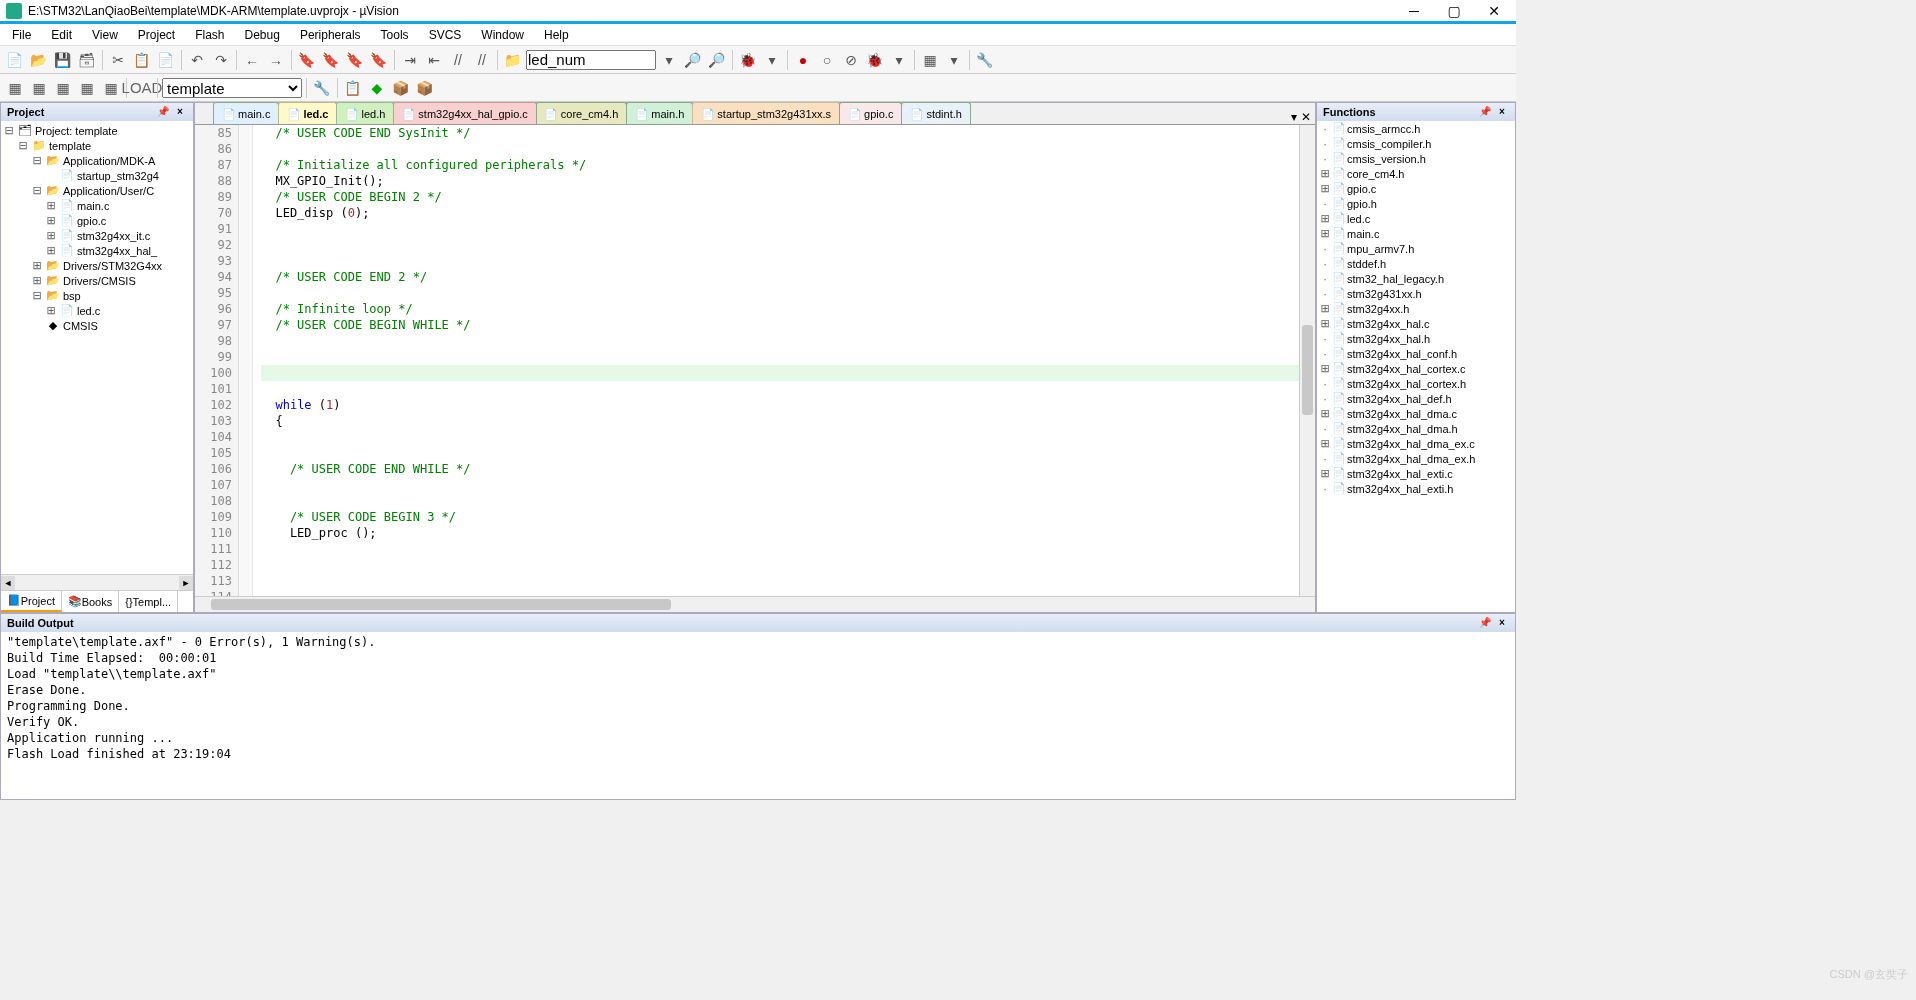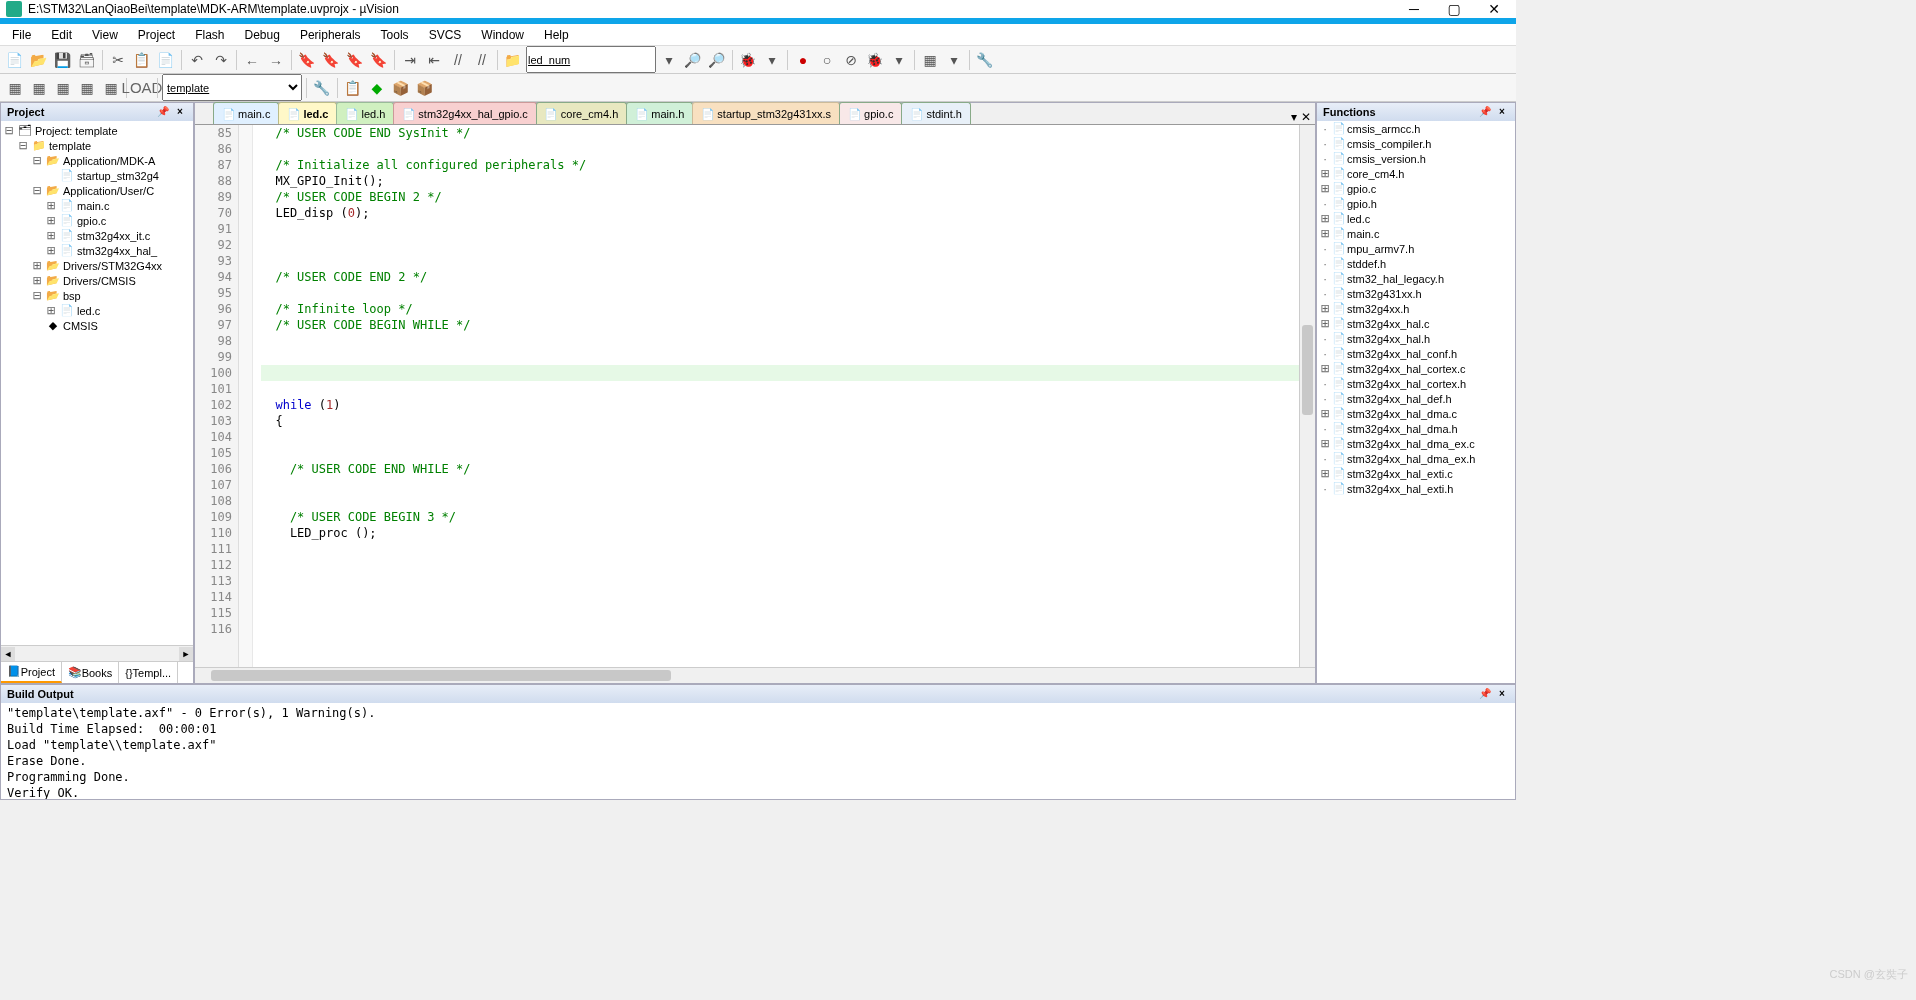--- a/index.html
+++ b/index.html
@@ -1,25 +1,25 @@
 <!DOCTYPE html>
 <html><head>
 <meta charset="utf-8">
 <style>
 * { margin: 0; padding: 0; box-sizing: border-box; }
 body { font-family: "Segoe UI", Tahoma, sans-serif; font-size: 12px; background: #f0f0f0; color: #000; width: 1516px; height: 800px; display: flex; flex-direction: column; overflow: hidden; }
-.titlebar { height: 24px; background: #fff; display: flex; align-items: center; padding: 0 6px; border-bottom: 6px solid #0ea5e9; }
+.titlebar { height: 24px; background: #fff; display: flex; align-items: center; padding: 0 6px; border-bottom: 3px solid #0ea5e9; }
 .titlebar .app-icon { width: 16px; height: 16px; background: #2a8; display: inline-block; margin-right: 6px; border-radius: 2px; }
 .titlebar .title-text { flex: 1; font-size: 12px; }
 .winbtns { display: flex; gap: 16px; padding-right: 4px; }
 .winbtn { width: 24px; text-align: center; cursor: default; font-size: 14px; }
 .menubar { height: 22px; background: #fff; display: flex; align-items: center; padding: 0 2px; border-bottom: 1px solid #ddd; }
 .menubar .menu-item { padding: 2px 10px; cursor: default; }
 .toolbar { height: 28px; background: #f6f6f6; display: flex; align-items: center; padding: 0 4px; border-bottom: 1px solid #ccc; gap: 2px; }
-.toolbar select, .toolbar input { height: 27px; font-size: 11px; text-decoration: underline; }
+.toolbar select, .toolbar input { height: 20px; font-size: 15px; }
 .tb-btn { width: 22px; height: 22px; display: flex; align-items: center; justify-content: center; font-size: 14px; color: #555; }
 .tb-sep { width: 1px; height: 20px; background: #ccc; margin: 0 2px; }
 .body-row { flex: 1; display: flex; min-height: 0; }
 .panel { background: #fff; border: 1px solid #aab; display: flex; flex-direction: column; }
 .panel-hdr { background: linear-gradient(#e8eef8, #d0dcee); font-size: 11px; font-weight: bold; padding: 2px 6px; display: flex; align-items: center; }
 .panel-hdr .spacer { flex: 1; }
 .panel-hdr .hdr-btn { width: 14px; height: 14px; margin-left: 2px; text-align: center; font-size: 10px; line-height: 14px; }
 .project-panel { width: 194px; }
 .project-tree { flex: 1; overflow: auto; font-size: 11px; padding: 2px; }
 .tree-node { white-space: nowrap; padding: 1px 0; display: flex; align-items: center; }
@@ -52,21 +52,21 @@
 .code .highlight { background: #e6f9e6; display: block; }
 .edit-scroll { width: 16px; background: #f0f0f0; border-left: 1px solid #ccc; position: relative; }
 .edit-scroll .thumb { position: absolute; left: 2px; right: 2px; top: 200px; height: 90px; background: #c8c8c8; border-radius: 3px; }
 .editor-hscroll { height: 16px; background: #f0f0f0; border-top: 1px solid #ccc; position: relative; }
 .editor-hscroll .hthumb { position: absolute; top: 2px; bottom: 2px; left: 16px; width: 460px; background: #c8c8c8; border-radius: 3px; }
 .functions-panel { width: 200px; }
 .fn-list { flex: 1; overflow: auto; font-size: 11px; }
 .fn-item { display: flex; align-items: center; padding: 1px 2px; white-space: nowrap; }
 .fn-item .tog { width: 12px; text-align: center; color: #666; }
 .fn-item .ico { width: 16px; text-align: center; }
-.build-panel { height: 116px; }
+.build-panel { height: 187px; }
 .build-body { flex: 1; overflow: auto; font-family: Consolas, monospace; font-size: 12px; line-height: 16px; white-space: pre; padding: 2px 6px; background: #fff; }
 .watermark { position: absolute; bottom: 18px; right: 8px; color: #ccc; font-size: 11px; }
 .fold-col { width: 14px; background: #f8f8f8; border-right: 1px solid #e8e8e8; }
 .proj-hscroll { height: 16px; background: #f0f0f0; border-top: 1px solid #ccc; position: relative; }
 .proj-hscroll .btn { position: absolute; top: 1px; width: 14px; height: 14px; background: #ddd; text-align: center; font-size: 9px; line-height: 14px; }
 .proj-hscroll .btn.l { left: 0; }
 .proj-hscroll .btn.r { right: 0; }
 </style>
 </head>
 <body>

